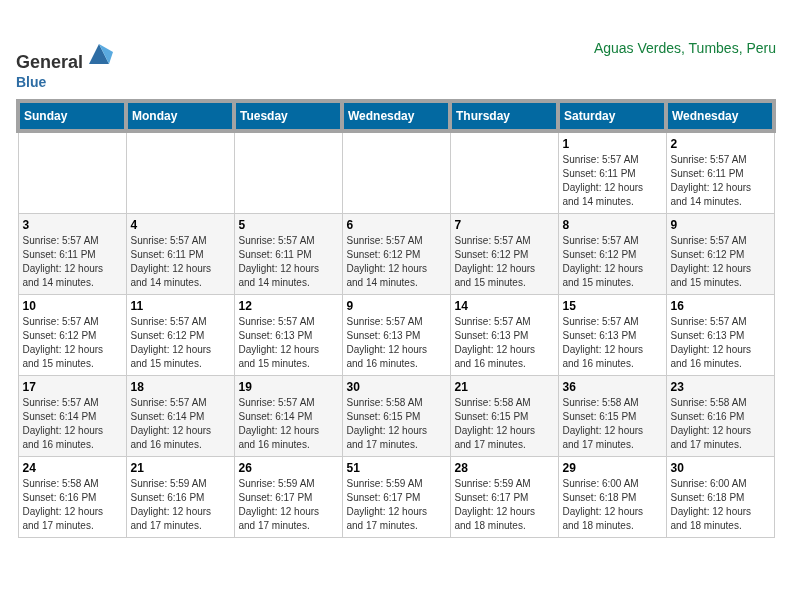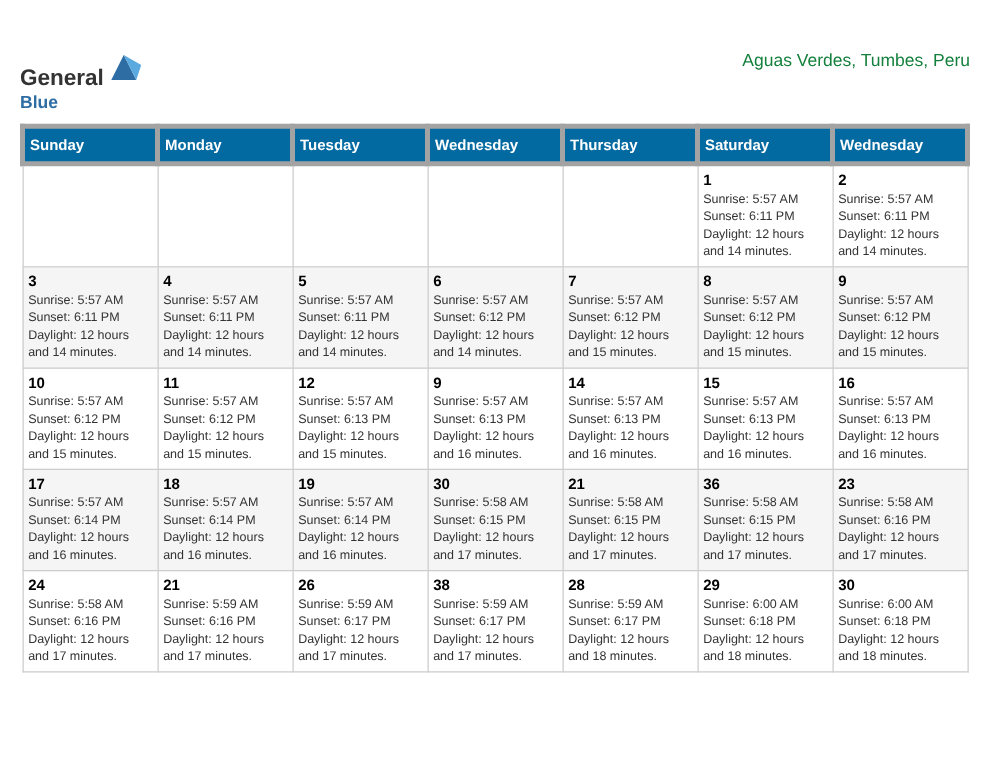--- a/index.html
+++ b/index.html
@@ -223,21 +223,21 @@
         </td>
         <td>
           <span class="day-number">21</span>
           <div class="day-info">Sunrise: 5:59 AM<br>Sunset: 6:16 PM<br>Daylight: 12 hours and 17 minutes.</div>
         </td>
         <td>
           <span class="day-number">26</span>
           <div class="day-info">Sunrise: 5:59 AM<br>Sunset: 6:17 PM<br>Daylight: 12 hours and 17 minutes.</div>
         </td>
         <td>
-          <span class="day-number">38</span>
+          <span class="day-number">51</span>
           <div class="day-info">Sunrise: 5:59 AM<br>Sunset: 6:17 PM<br>Daylight: 12 hours and 17 minutes.</div>
         </td>
         <td>
           <span class="day-number">28</span>
           <div class="day-info">Sunrise: 5:59 AM<br>Sunset: 6:17 PM<br>Daylight: 12 hours and 18 minutes.</div>
         </td>
         <td>
           <span class="day-number">29</span>
           <div class="day-info">Sunrise: 6:00 AM<br>Sunset: 6:18 PM<br>Daylight: 12 hours and 18 minutes.</div>
         </td>

